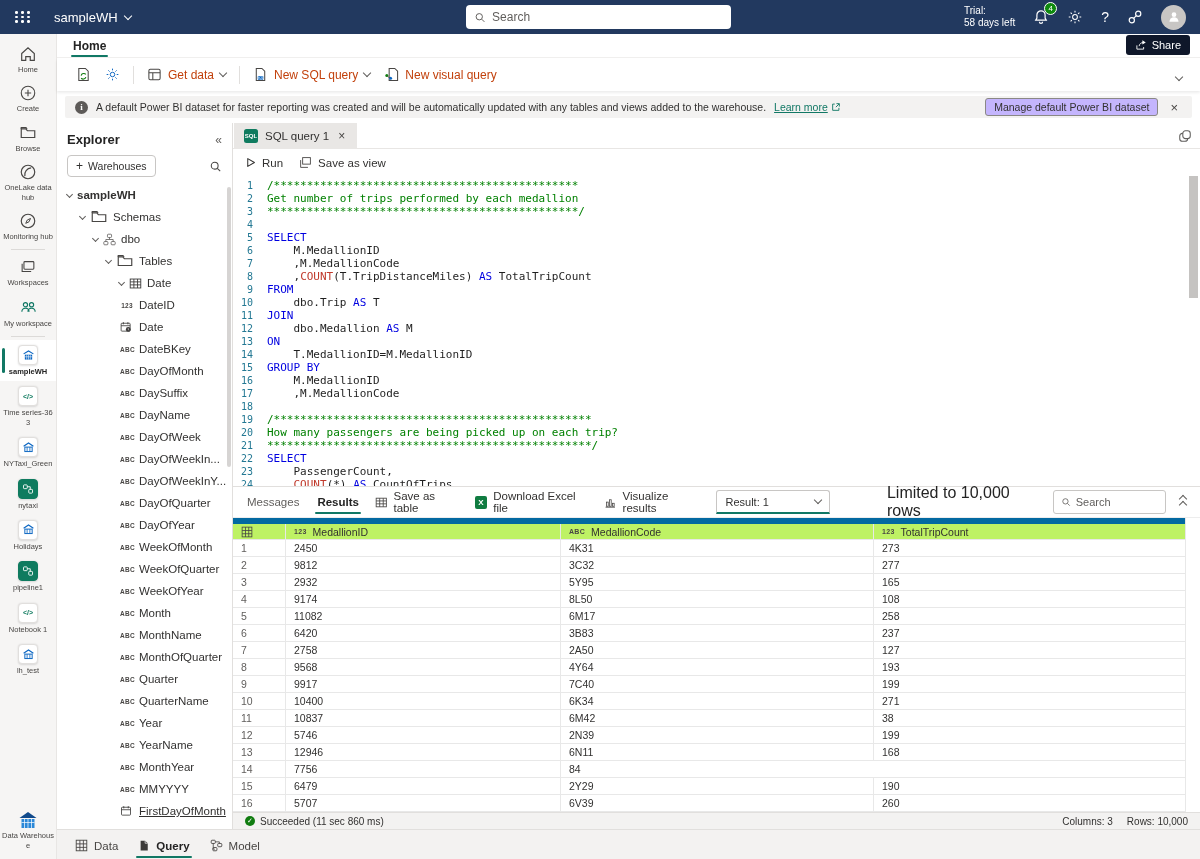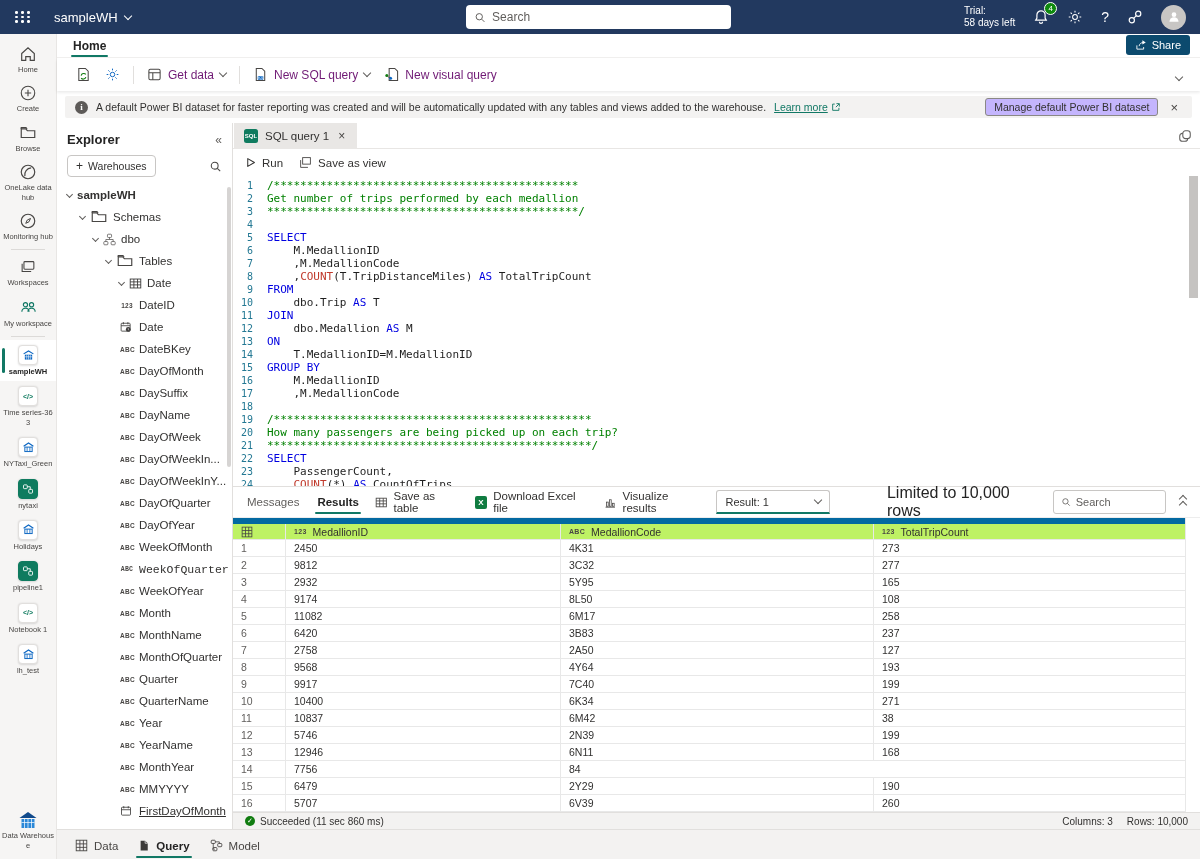--- a/index.html
+++ b/index.html
@@ -38,25 +38,25 @@
   .badge { width:20px; height:20px; border:1px solid #e1dfdd; border-radius:4px; background:#fff; display:flex; align-items:center; justify-content:center; box-shadow:0 .5px 2px rgba(0,0,0,.12); font-size:8px; }
   .badge.green { background:#0f7b5f; border-color:#0f7b5f; color:#fff; }
   .badge.nb { color:#0f7b5f; font-weight:bold; font-size:7px; }
 
   .main { flex:1; display:flex; flex-direction:column; min-width:0; }
 
   
   .tabrow { height:24px; display:flex; align-items:flex-end; padding:0 10px 0 12px; border-bottom:1px solid #f0efee; }
   .home-tab { font-size:12px; font-weight:bold; color:#242424; padding:2px 4px 4px; position:relative; cursor:pointer; }
   .home-tab::after { content:""; position:absolute; left:2px; right:2px; bottom:0; height:2.5px; background:#117865; border-radius:2px; }
-  .share-btn { margin-left:auto; margin-bottom:2px; background:#0c4a6e; color:#fff; font-size:11px; height:20px; border-radius:3px; display:flex; align-items:center; gap:5px; padding:0 9px; cursor:pointer; }
+  .share-btn { margin-left:auto; margin-bottom:2px; background:#0f172a; color:#fff; font-size:11px; height:20px; border-radius:3px; display:flex; align-items:center; gap:5px; padding:0 9px; cursor:pointer; }
 
   
   .ribbon { height:33px; display:flex; align-items:center; padding:0 10px 0 12px; box-shadow:0 1.5px 3px rgba(0,0,0,.09); position:relative; z-index:2; }
-  .rb-btn { display:flex; align-items:center; gap:6px; font-size:12px; color:#701a75; padding:5px 7px; border-radius:3px; cursor:pointer; }
+  .rb-btn { display:flex; align-items:center; gap:6px; font-size:12px; color:#c2410c; padding:5px 7px; border-radius:3px; cursor:pointer; }
   .rb-sep { width:1px; height:18px; background:#e1dfdd; margin:0 6px; }
   .rb-collapse { margin-left:auto; padding:4px 8px; cursor:pointer; }
 
   
   .banner-zone { height:32px; display:flex; align-items:center; padding:0 8px; }
   .banner { flex:1; height:22px; background:#f3f2f1; border-radius:2px; display:flex; align-items:center; gap:8px; padding:0 10px; font-size:10.5px; color:#323130; }
   .info-ic { width:13px; height:13px; border-radius:50%; background:#5d5a58; color:#fff; font-size:9px; font-weight:bold; display:flex; align-items:center; justify-content:center; font-family:"Liberation Serif",serif; flex:none; }
   .learn { color:#117865; text-decoration:underline; display:flex; align-items:center; gap:3px; cursor:pointer; }
   .manage-btn { margin-left:auto; background:#c4b5fd; border:1px solid #8a8886; border-radius:3px; font-size:10.5px; padding:2px 8px; white-space:nowrap; cursor:pointer; }
   .banner-x { font-size:13px; color:#484644; padding:0 4px; cursor:pointer; }
@@ -546,21 +546,21 @@
               <span>DayOfQuarter</span>
             </div>
             <div class="tree-row" style="padding-left: 63px;">
               <span class="coltype">ABC</span>
               <span>DayOfYear</span>
             </div>
             <div class="tree-row" style="padding-left: 63px;">
               <span class="coltype">ABC</span>
               <span>WeekOfMonth</span>
             </div>
-            <div class="tree-row" style="padding-left: 63px; font-family: Liberation Mono, monospace;">
+            <div class="tree-row" style="padding-left: 63px;">
               <span class="coltype">ABC</span>
               <span>WeekOfQuarter</span>
             </div>
             <div class="tree-row" style="padding-left: 63px;">
               <span class="coltype">ABC</span>
               <span>WeekOfYear</span>
             </div>
             <div class="tree-row" style="padding-left: 63px;">
               <span class="coltype">ABC</span>
               <span>Month</span>

